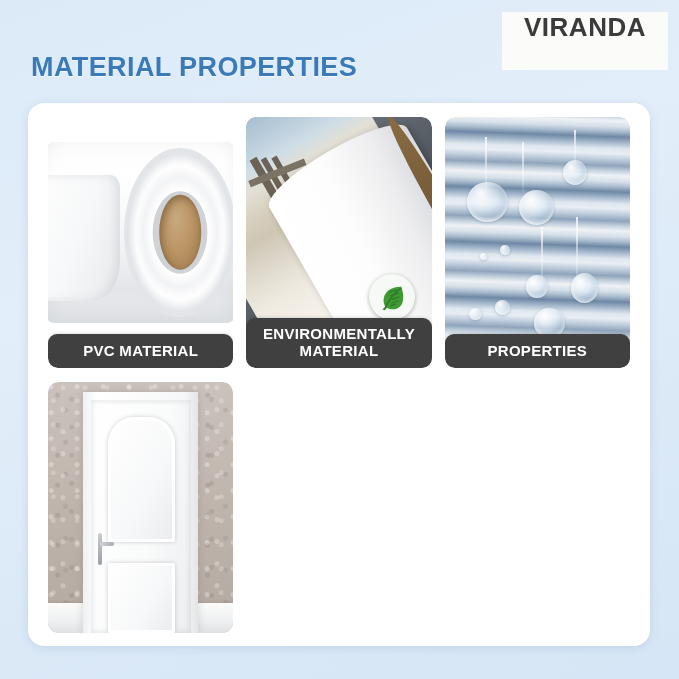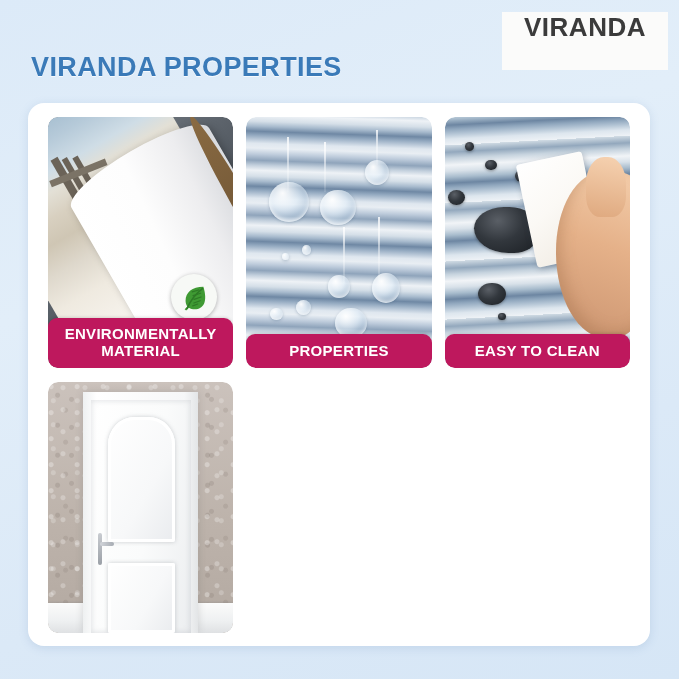--- a/index.html
+++ b/index.html
@@ -85,21 +85,21 @@
     border-radius: 10px;
     overflow: hidden;
     background: #fff;
   }
 
   .card-label {
     position: absolute;
     left: 0;
     right: 0;
     bottom: 0;
-    background: #be185d;
+    background: #404040;
     border-radius: 9px;
     color: #ffffff;
     font-size: 15px;
     font-weight: bold;
     letter-spacing: 0.3px;
     text-align: center;
     display: flex;
     align-items: center;
     justify-content: center;
     line-height: 1.12;
@@ -447,25 +447,36 @@
     box-shadow: 0 -1px 2px rgba(120,120,125,0.25);
   }
 </style>
 </head>
 <body>
 
 <div class="logo-box">
   <span class="logo-text">VIRANDA</span>
 </div>
 
-<div class="page-title">VIRANDA PROPERTIES</div>
+<div class="page-title">MATERIAL PROPERTIES</div>
 
 <div class="panel">
   <div class="grid">
 
+    <div class="card">
+      <div class="card-media pvc-bg">
+        <div class="pvc-roll">
+          <div class="pvc-sheet"></div>
+          <div class="pvc-roll-face">
+            <div class="pvc-core"></div>
+          </div>
+        </div>
+      </div>
+      <div class="card-label">PVC MATERIAL</div>
+    </div>
 
     <div class="card">
       <div class="card-media eco-bg">
         <div class="eco-photo"></div>
         <div class="eco-roll">
             <div class="eco-roll-end"></div>
           </div>
         <div class="eco-badge">
           <svg width="30" height="30" viewBox="0 0 32 32" aria-hidden="true">
             <path d="M26 5C14 5 7 11 7 20c0 2.4.7 4.4 1.9 6L6 29l1.6 1.5 3-3.1C12.3 28.5 14.4 29 17 29c9 0 14-8 9-24z" fill="#3f9a33"></path>
@@ -497,35 +508,20 @@
         <div class="drop" style="left:19%;top:54%;width:4%;height:3%;"></div>
         <div class="streak" style="left:22%;top:8%;height:22%;"></div>
         <div class="streak" style="left:42%;top:10%;height:20%;"></div>
         <div class="streak" style="left:70%;top:5%;height:14%;"></div>
         <div class="streak" style="left:71%;top:40%;height:26%;"></div>
         <div class="streak" style="left:52%;top:44%;height:22%;"></div>
       </div>
       <div class="card-label">PROPERTIES</div>
     </div>
 
-    <div class="card">
-      <div class="card-media ec-bg">
-        <div class="stain" style="left:16%;top:36%;width:34%;height:18%;border-radius:52% 48% 40% 60%;"></div>
-        <div class="stain" style="left:18%;top:66%;width:15%;height:9%;"></div>
-        <div class="stain" style="left:38%;top:21%;width:7%;height:5%;"></div>
-        <div class="stain" style="left:11%;top:10%;width:5%;height:3.5%;"></div>
-        <div class="stain" style="left:22%;top:17%;width:6%;height:4%;"></div>
-        <div class="stain" style="left:29%;top:78%;width:4%;height:3%;"></div>
-        <div class="stain" style="left:2%;top:29%;width:9%;height:6%;"></div>
-        <div class="ec-cloth"></div>
-        <div class="ec-hand"></div>
-        <div class="ec-finger" style="right:2%;top:16%;width:22%;height:24%;"></div>
-      </div>
-      <div class="card-label">EASY TO CLEAN</div>
-    </div>
 
     <div class="card">
       <div class="card-media ng-bg">
         <div class="ng-wall-tex"></div>
         <div class="ng-skirting"></div>
         <div class="ng-frame">
           <div class="ng-door">
             <div class="ng-panel top"></div>
             <div class="ng-panel bottom"></div>
             <div class="ng-handle"></div>

